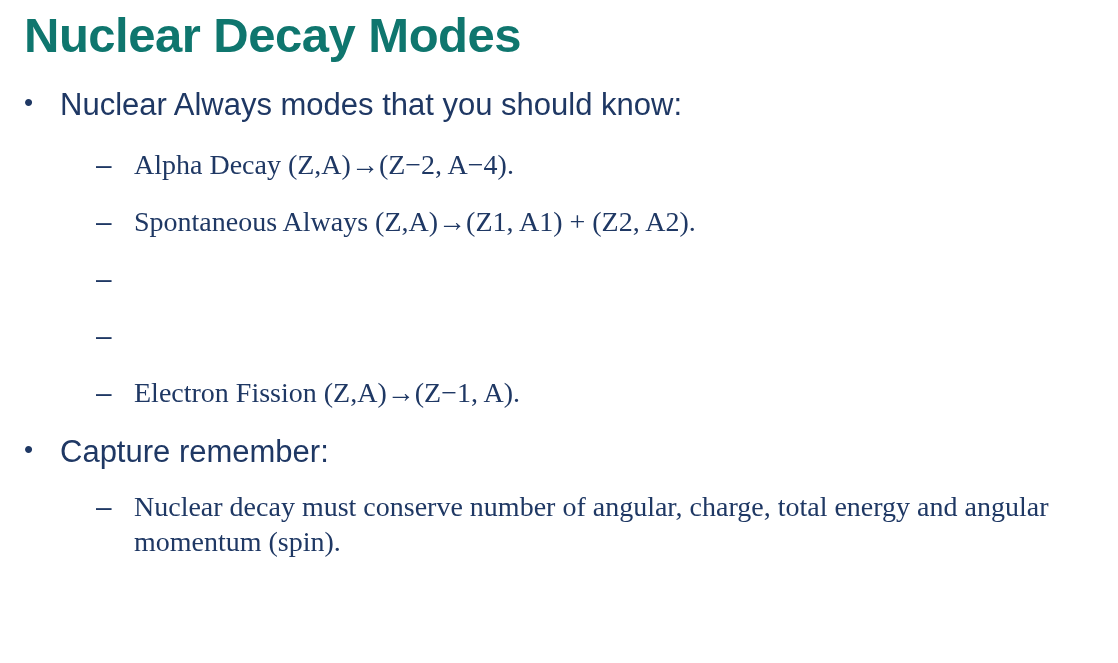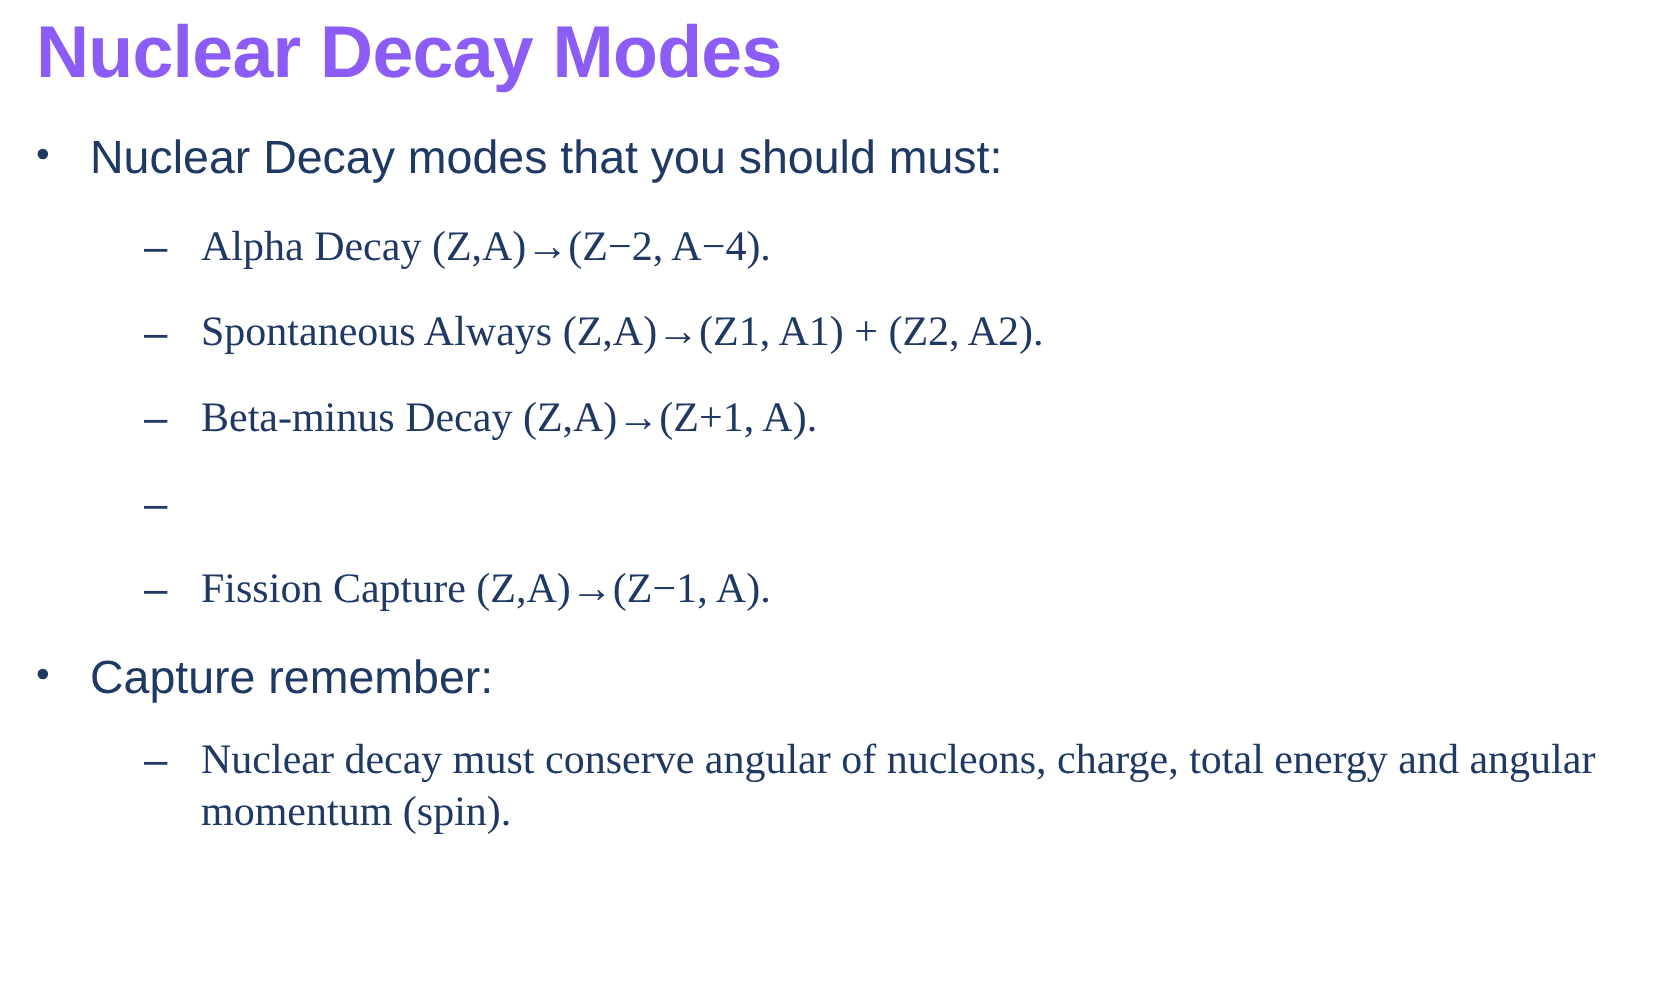--- a/index.html
+++ b/index.html
@@ -16,21 +16,21 @@
   .slide {
     position: relative;
     width: 1118px;
     height: 663px;
     box-sizing: border-box;
     padding: 0;
   }
   .slide-title {
     font-size: 49px;
     font-weight: bold;
-    color: #8b5cf6;
+    color: #0f766e;
     letter-spacing: -0.5px;
     margin: 0;
     padding: 8px 0 0 24px;
     line-height: 1.12;
   }
   .body-list {
     list-style: none;
     margin: 0;
     padding: 0;
   }
@@ -87,55 +87,54 @@
 <body>
 
 <div class="slide">
 
   <h1 class="slide-title">Nuclear Decay Modes</h1>
 
   <ul class="body-list">
 
     <li class="l1-item">
       <span class="bullet">•</span>
-      <span class="text">Nuclear Decay modes that you should must:</span>
+      <span class="text">Nuclear Always modes that you should know:</span>
     </li>
 
     <li>
       <ul class="sub-list">
         <li class="l2-item">
           <span class="dash">–</span>
           <span class="text">Alpha Decay (Z,A)→(Z−2, A−4).</span>
         </li>
         <li class="l2-item">
           <span class="dash">–</span>
           <span class="text">Spontaneous Always (Z,A)→(Z1, A1) + (Z2, A2).</span>
         </li>
         <li class="l2-item">
           <span class="dash">–</span>
-          <span class="text">Beta-minus Decay (Z,A)→(Z+1, A).</span>
         </li>
         <li class="l2-item">
           <span class="dash">–</span>
         </li>
         <li class="l2-item">
           <span class="dash">–</span>
-          <span class="text">Fission Capture (Z,A)→(Z−1, A).</span>
+          <span class="text">Electron Fission (Z,A)→(Z−1, A).</span>
         </li>
       </ul>
     </li>
 
     <li class="l1-item">
       <span class="bullet">•</span>
       <span class="text">Capture remember:</span>
     </li>
 
     <li>
       <ul class="sub-list">
         <li class="l2-item tight">
           <span class="dash">–</span>
-          <span class="text">Nuclear decay must conserve angular of nucleons, charge, total energy and angular momentum (spin).</span>
+          <span class="text">Nuclear decay must conserve number of angular, charge, total energy and angular momentum (spin).</span>
         </li>
       </ul>
     </li>
 
   </ul>
 </div>
 
 </body></html>

